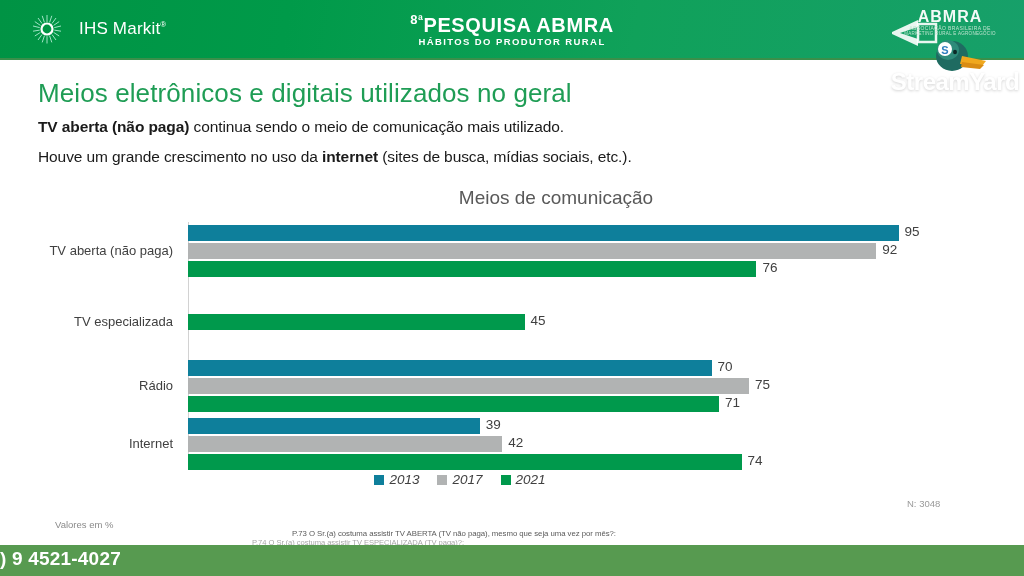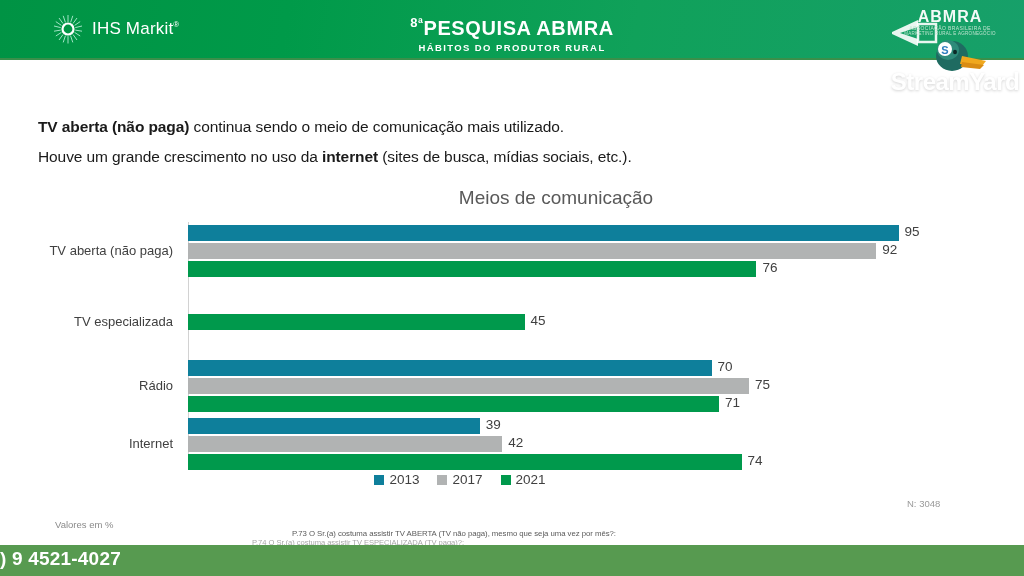--- a/index.html
+++ b/index.html
@@ -13,28 +13,28 @@
   
   #header {
     position:absolute; left:0; top:0; width:1024px; height:60px;
     background:linear-gradient(100deg,#009344 0%, #009a49 28%, #10a15a 62%, #17a06a 100%);
     overflow:hidden;
   }
   #header-underline {
     position:absolute; left:0; top:58px; width:1024px; height:3px;
     background:#3a8f4a;
   }
-  .ihs-logo { position:absolute; left:53px; top:14px; display:flex; align-items:center; gap:9px; }
+  .ihs-logo { position:absolute; left:32px; top:14px; display:flex; align-items:center; gap:17px; }
   .ihs-mark { width:30px; height:30px; position:relative; }
   .ihs-mark svg { display:block; }
   .ihs-text { color:#ffffff; font-size:17px; letter-spacing:.2px; font-family:"Liberation Sans", sans-serif; }
   .ihs-tm { font-size:8px; vertical-align:super; }
 
   .abmra-center { position:absolute; left:0; top:9px; width:1024px; text-align:center; }
-  .abmra-l1 { color:#ffffff; font-weight:bold; font-size:20px; letter-spacing:.6px; line-height:27px; white-space:nowrap; }
+  .abmra-l1 { color:#ffffff; font-weight:bold; font-size:20px; letter-spacing:.6px; line-height:21px; white-space:nowrap; }
   .abmra-l1 .ord { font-size:13px; vertical-align:super; }
   .abmra-l2 { color:#ffffff; font-size:9.5px; font-weight:bold; letter-spacing:1.4px; line-height:12px; }
 
   
   .abmra-right { position:absolute; left:890px; top:8px; text-align:center; width:120px; }
   .abmra-right .ar-top { color:#ffffff; font-weight:bold; font-size:16px; letter-spacing:1px; line-height:17px; opacity:.95; }
   .abmra-right .ar-sub1 { color:#bfe3cf; font-size:5px; letter-spacing:.4px; line-height:6px; }
   .abmra-right .ar-sub2 { color:#bfe3cf; font-size:4.5px; letter-spacing:.3px; line-height:6px; }
   .abmra-swoosh { position:absolute; left:888px; top:18px; }
 
@@ -85,21 +85,21 @@
     font-family:"Liberation Sans", sans-serif; white-space:nowrap;
   }
   .cat-label-abs {
     position:absolute; width:165px; text-align:right;
     color:#404040; font-size:13px; font-family:"Liberation Sans", sans-serif; white-space:nowrap;
   }
 
   
   #legend {
     position:absolute; left:0; top:472px; width:920px;
-    display:flex; justify-content:center; align-items:center; gap:18px;
+    display:flex; justify-content:center; align-items:center; gap:18px;font-style:italic;
   }
   .legend-item { display:flex; align-items:center; gap:5px; }
   .legend-swatch { width:10px; height:10px; display:inline-block; }
   .legend-label { font-size:13.5px; color:#404040; font-family:"Liberation Sans", sans-serif; }
 
   
   #valores { position:absolute; left:55px; top:519px; color:#8a8a8a; font-size:9.5px; }
   #nvalue  { position:absolute; left:907px; top:498px; color:#9a9a9a; font-size:9.5px; }
   #srcnote { position:absolute; left:252px; top:529px; color:#5a5a5a; font-size:7.8px; letter-spacing:-.05px; white-space:nowrap;margin-left:40px; }
   #srcnote2 { position:absolute; left:252px; top:538px; color:#5a5a5a; font-size:7.6px; letter-spacing:-.05px; white-space:nowrap; opacity:.55; }
@@ -181,20 +181,21 @@
       <ellipse cx="18" cy="14" rx="11" ry="10" fill="#2e8b7a"></ellipse>
       <circle cx="15" cy="13" r="7" fill="#ffffff"></circle>
       <text x="15" y="18" font-size="11" font-family="Liberation Sans, sans-serif" font-weight="bold" fill="#2f7fbf" text-anchor="middle">S</text>
       <path d="M32 20 L56 25 L52 30 L30 28 Z" fill="#f0a81e"></path>
       <path d="M32 26 L54 29 L50 33 L31 31 Z" fill="#d98c14"></path>
       <ellipse cx="25" cy="16" rx="2" ry="2.2" fill="#0d2b28"></ellipse>
     </svg>
     <div id="sy-name">StreamYard</div>
   </div>
 
+  <div id="title" style="color: rgb(31, 157, 85);">Meios eletrônicos e digitais utilizados no geral</div>
 
   <div class="bullet" id="bullet1">
     <b>TV aberta (não paga)</b><span> continua sendo o meio de comunicação mais utilizado.</span>
   </div>
   <div class="bullet" id="bullet2">
     <span>Houve um grande crescimento no uso da </span><b>internet</b><span> (sites de busca, mídias sociais, etc.).</span>
   </div>
 
   <div id="chart-title">Meios de comunicação</div>
   <div id="axis-line"></div>

